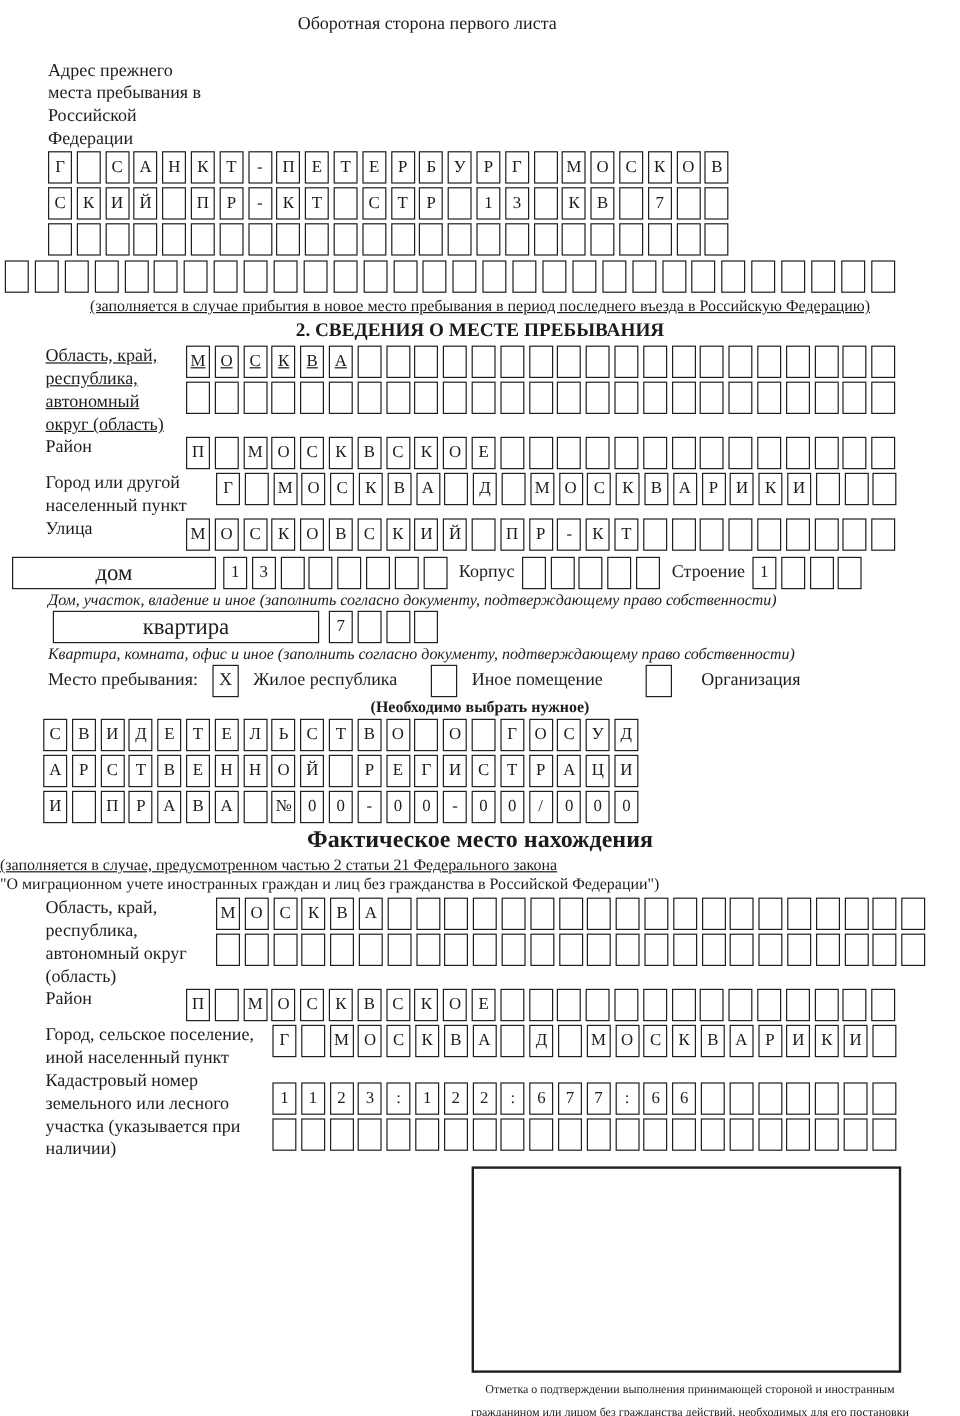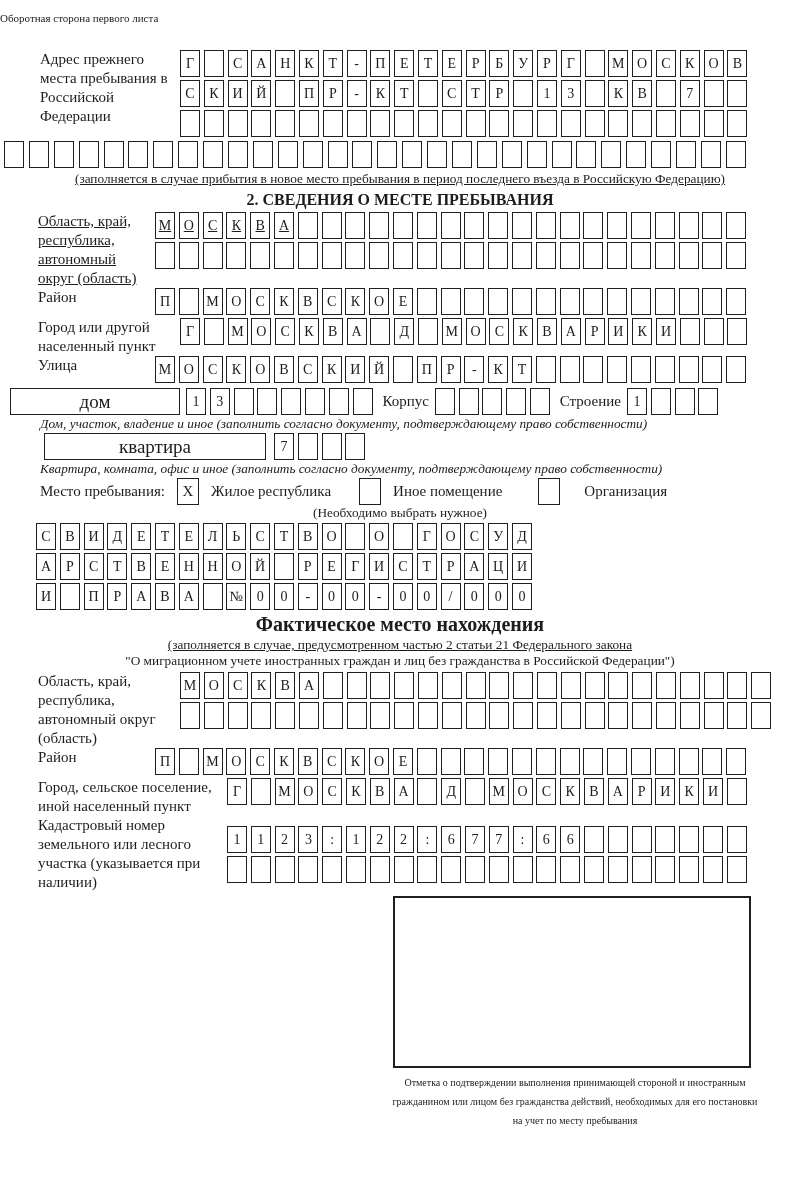--- a/index.html
+++ b/index.html
@@ -1,35 +1,35 @@
 <!DOCTYPE html>
 <html><head>
 <meta charset="utf-8">
 <style>
   html,body{margin:0;padding:0;}
   body{
     width:800px;height:1180px;overflow:hidden;background:#ffffff;color:#1c1c1c;
     font-family:"Liberation Serif","DejaVu Serif",serif;
   }
   .page{position:relative;width:800px;height:1180px;padding-top:12px;box-sizing:border-box;}
-  .header-note{height:18px;margin-right:88px;text-align:left;font-size:11px;}
+  .header-note{height:18px;margin-right:88px;text-align:center;font-size:15px;}
   
   .cellrow{display:flex;margin-bottom:3px;height:27px;}
   .cell{
     box-sizing:border-box;flex:none;width:20px;height:27px;
     border:1.6px solid #1f1f1f;margin-right:3.8px;
     display:inline-flex;align-items:center;justify-content:center;
     font-size:14px;
   }
   .row-wide .cell{margin-right:4.9px;}
   
   .field{display:flex;align-items:flex-start;}
   .lbl{font-size:15px;line-height:19px;flex:none;}
   .grid{flex:none;}
-  .prev-field{margin-left:40px;margin-top:20px;}
+  .prev-field{margin-left:40px;margin-top:20px;flex-direction:column;}
   .prev-field .lbl{width:140px;}
   .ml38{margin-left:38px;}
   .lblw117{width:117px;}
   .lblw142{width:142px;}
   .lblw189{width:189px;}
   .lblw209{width:209px;}
   .note{font-size:13.3px;line-height:14px;text-align:center;}
   .note-left{font-size:13.3px;line-height:13px;text-align:left;margin-left:40px;}
   .h2{margin-top:5px;text-align:center;font-weight:bold;font-size:16px;line-height:17px;}
   .wbox{
@@ -38,21 +38,21 @@
   }
   .inline-lbl{flex:none;line-height:27px;font-size:15px;padding:0 6px;}
   .dom-row{display:flex;margin-left:10px;margin-top:2px;}
   .kv-row{display:flex;margin-left:44px;margin-top:3px;}
   .cb-row{display:flex;align-items:center;margin-left:40px;margin-top:3px;height:27px;font-size:15px;}
   .cb{
     box-sizing:border-box;flex:none;width:22px;height:27px;border:1.7px solid #1f1f1f;
     display:inline-flex;align-items:center;justify-content:center;font-size:15px;
   }
   .fact-title{margin-top:3px;text-align:center;font-weight:bold;font-size:20px;line-height:17px;}
-  .fact-note{font-size:13.3px;line-height:16px;text-align:center;}
+  .fact-note{font-size:13.3px;line-height:16px;}
   .stamp-box{
     box-sizing:border-box;width:358px;height:172px;margin-left:393px;margin-top:4px;
     border:2px solid #1f1f1f;background:#fff;
   }
   .stamp-caption{width:374px;margin-left:388px;margin-top:5px;text-align:center;font-size:10px;line-height:19px;}
   .mt2{margin-top:2px;font-style:italic;} .mt3{margin-top:3px;} .mt4{margin-top:4px;text-decoration:underline;}
 </style>
 </head>
 <body>
 
@@ -380,21 +380,21 @@
 
   <div class="cb-row">
     <span>Место пребывания:</span>
     <span class="cb" style="margin-left:12px;">X</span>
     <span style="margin-left:12px;">Жилое республика</span>
     <span class="cb" style="margin-left:28px;"></span>
     <span style="margin-left:12px;">Иное помещение</span>
     <span class="cb" style="margin-left:36px;"></span>
     <span style="margin-left:24px;">Организация</span>
   </div>
-  <div class="note" style="margin-top:1px;">(Необходимо выбрать нужное)</div>
+  <div class="note" style="margin-top:1px;font-weight:bold;">(Необходимо выбрать нужное)</div>
 
   <div class="field mt3" style="margin-left:36px;">
     <div class="grid">
       <div class="cellrow">
           <span class="cell">С</span>
           <span class="cell">В</span>
           <span class="cell">И</span>
           <span class="cell">Д</span>
           <span class="cell">Е</span>
           <span class="cell">Т</span>

